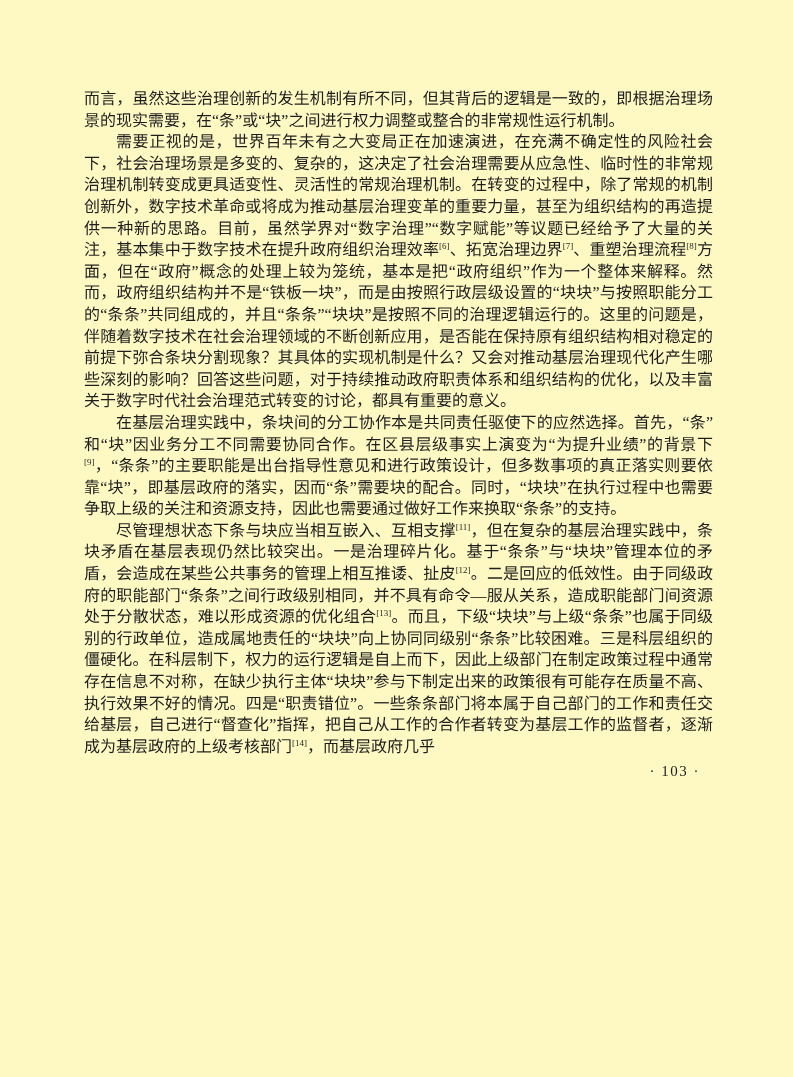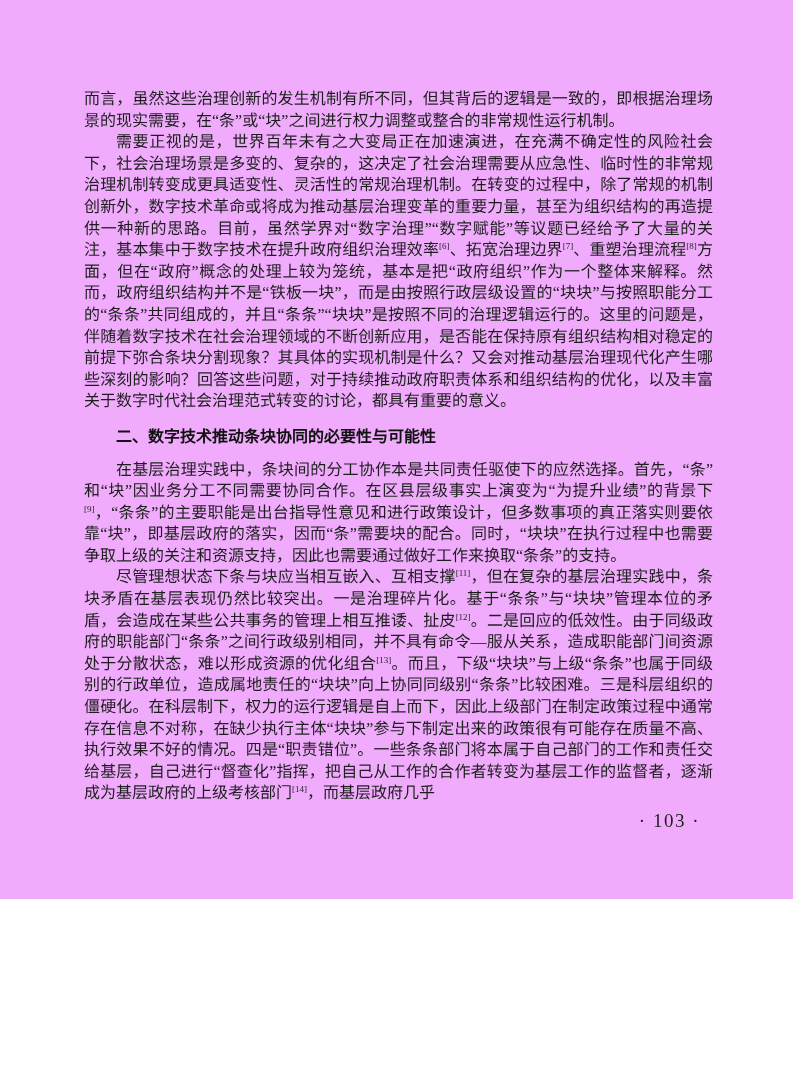--- a/index.html
+++ b/index.html
@@ -4,22 +4,22 @@
 <style>
   html, body {
     margin: 0;
     padding: 0;
     background: #ffffff;
   }
   .page {
     position: relative;
     box-sizing: border-box;
     width: 793px;
-    height: 899px;
-    background: #f0abfc;
+    height: 1077px;
+    background: #fef9c3;
     padding: 88px 80px 0 84px;
     overflow: hidden;
   }
   .article-body {
     font-family: "Liberation Serif", "DejaVu Serif", serif;
     font-size: 16px;
     line-height: 21.6px;
     color: #1e1e1e;
     text-align: justify;
   }
@@ -43,36 +43,35 @@
     color: #111111;
     margin: 14px 0 11px 0;
     padding-left: 2em;
     text-align: left;
   }
   .page-footer {
     margin-top: 6px;
     text-align: right;
     padding-right: 13px;
     font-family: "Liberation Serif", "DejaVu Serif", serif;
-    font-size: 19px;
+    font-size: 15px;
     color: #1e1e1e;
     letter-spacing: 1.5px;
   }
 </style>
 </head>
 <body>
 
 <div class="page">
   <article class="article-body">
 
     <p class="para"><span>而言，虽然这些治理创新的发生机制有所不同，但其背后的逻辑是一致的，即根据治理场景的现实需要，在“条”或“块”之间进行权力调整或整合的非常规性运行机制。</span></p>
 
     <p class="para indent"><span>需要正视的是，世界百年未有之大变局正在加速演进，在充满不确定性的风险社会下，社会治理场景是多变的、复杂的，这决定了社会治理需要从应急性、临时性的非常规治理机制转变成更具适变性、灵活性的常规治理机制。在转变的过程中，除了常规的机制创新外，数字技术革命或将成为推动基层治理变革的重要力量，甚至为组织结构的再造提供一种新的思路。目前，虽然学界对“数字治理”“数字赋能”等议题已经给予了大量的关注，基本集中于数字技术在提升政府组织治理效率</span><sup class="ref">[6]</sup><span>、拓宽治理边界</span><sup class="ref">[7]</sup><span>、重塑治理流程</span><sup class="ref">[8]</sup><span>方面，但在“政府”概念的处理上较为笼统，基本是把“政府组织”作为一个整体来解释。然而，政府组织结构并不是“铁板一块”，而是由按照行政层级设置的“块块”与按照职能分工的“条条”共同组成的，并且“条条”“块块”是按照不同的治理逻辑运行的。这里的问题是，伴随着数字技术在社会治理领域的不断创新应用，是否能在保持原有组织结构相对稳定的前提下弥合条块分割现象？其具体的实现机制是什么？又会对推动基层治理现代化产生哪些深刻的影响？回答这些问题，对于持续推动政府职责体系和组织结构的优化，以及丰富关于数字时代社会治理范式转变的讨论，都具有重要的意义。</span></p>
 
-    <h2 class="section-heading">二、数字技术推动条块协同的必要性与可能性</h2>
 
     <p class="para indent"><span>在基层治理实践中，条块间的分工协作本是共同责任驱使下的应然选择。首先，“条”和“块”因业务分工不同需要协同合作。在区县层级事实上演变为“为提升业绩”的背景下</span><sup class="ref">[9]</sup><span>，“条条”的主要职能是出台指导性意见和进行政策设计，但多数事项的真正落实则要依靠“块”，即基层政府的落实，因而“条”需要块的配合。同时，“块块”在执行过程中也需要争取上级的关注和资源支持，因此也需要通过做好工作来换取“条条”的支持。</span></p>
 
 
 
     <p class="para indent"><span>尽管理想状态下条与块应当相互嵌入、互相支撑</span><sup class="ref">[11]</sup><span>，但在复杂的基层治理实践中，条块矛盾在基层表现仍然比较突出。一是治理碎片化。基于“条条”与“块块”管理本位的矛盾，会造成在某些公共事务的管理上相互推诿、扯皮</span><sup class="ref">[12]</sup><span>。二是回应的低效性。由于同级政府的职能部门“条条”之间行政级别相同，并不具有命令—服从关系，造成职能部门间资源处于分散状态，难以形成资源的优化组合</span><sup class="ref">[13]</sup><span>。而且，下级“块块”与上级“条条”也属于同级别的行政单位，造成属地责任的“块块”向上协同同级别“条条”比较困难。三是科层组织的僵硬化。在科层制下，权力的运行逻辑是自上而下，因此上级部门在制定政策过程中通常存在信息不对称，在缺少执行主体“块块”参与下制定出来的政策很有可能存在质量不高、执行效果不好的情况。四是“职责错位”。一些条条部门将本属于自己部门的工作和责任交给基层，自己进行“督查化”指挥，把自己从工作的合作者转变为基层工作的监督者，逐渐成为基层政府的上级考核部门</span><sup class="ref">[14]</sup><span>，而基层政府几乎</span></p>
 
   </article>
 
   <div class="page-footer"><span>· 103 ·</span></div>

